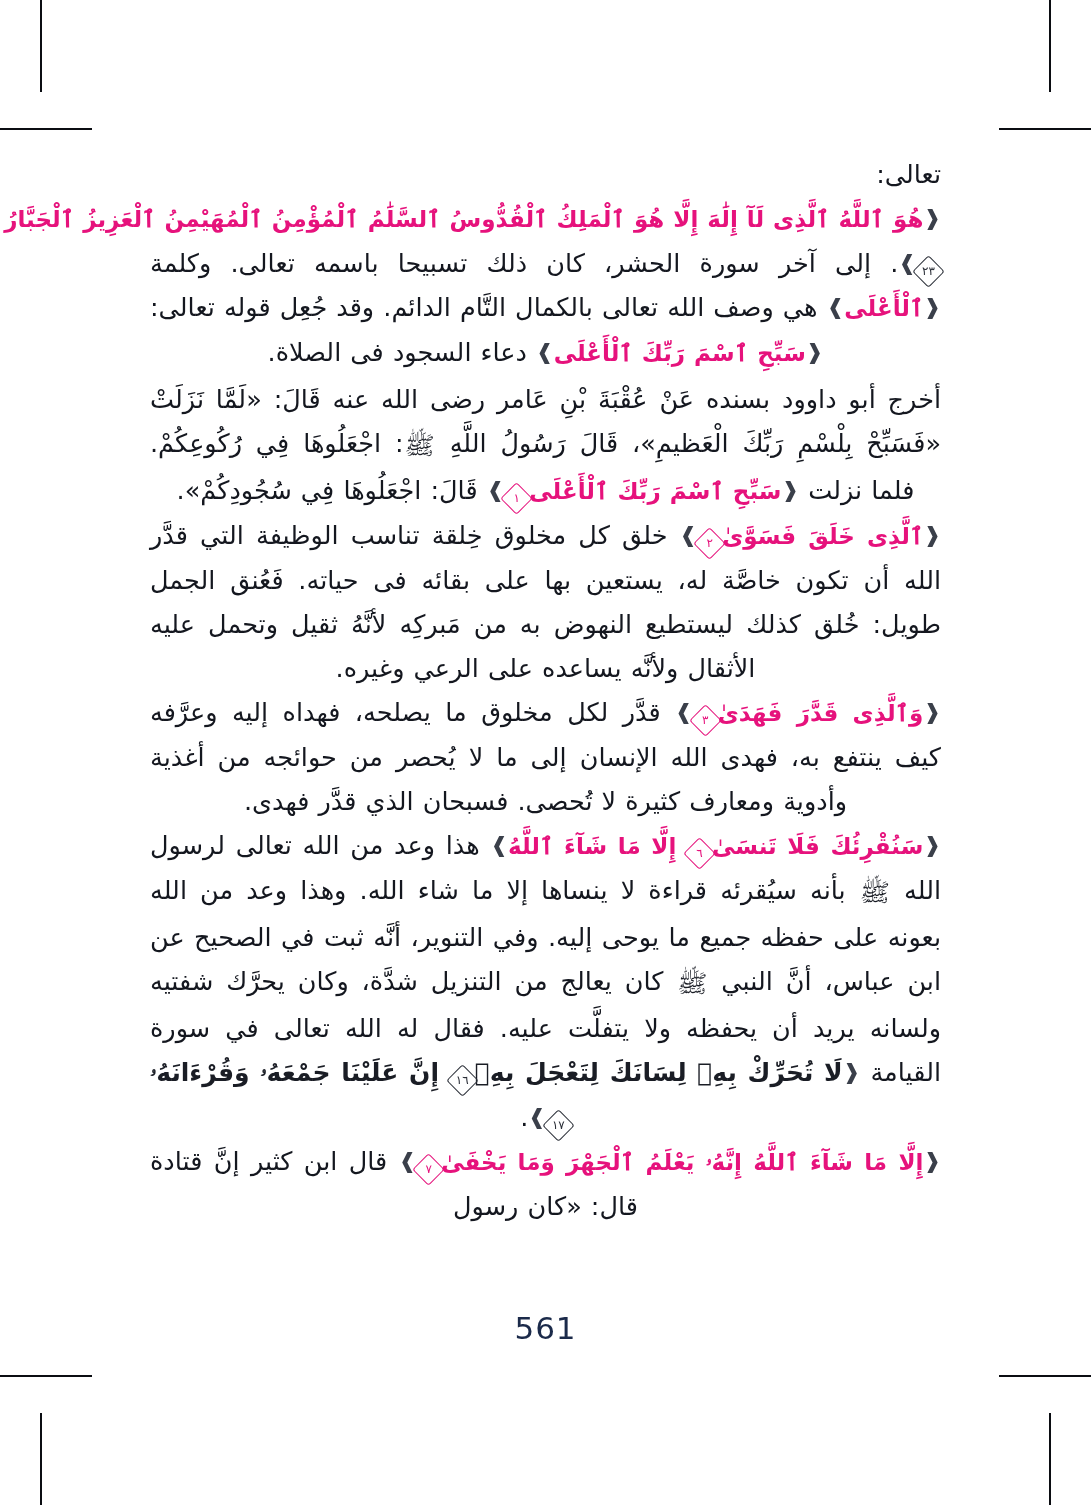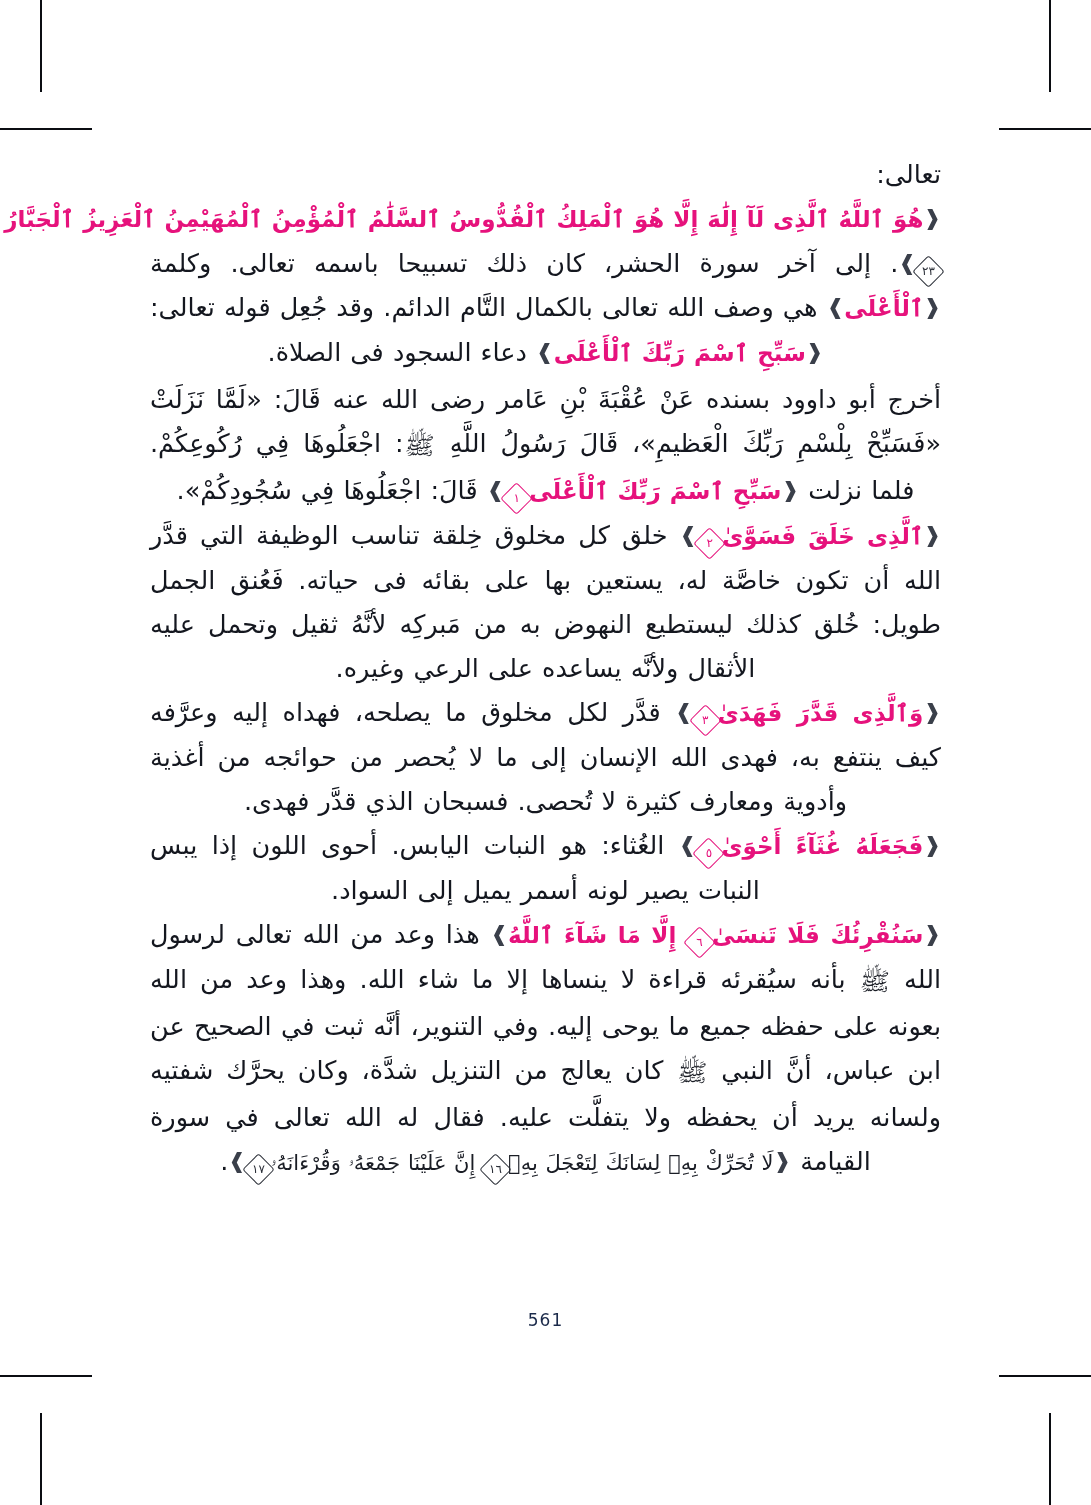--- a/index.html
+++ b/index.html
@@ -44,22 +44,22 @@
   .ayah{
     color:#e6127c;
     font-weight:bold;
     font-size:23px;
     letter-spacing:-0.5px;
     white-space:nowrap;
   }
   
   .ayah-dark{
     color:#1a1d25;
-    font-weight:normal;
-    font-size:21px;
+    font-weight:bold;
+    font-size:25px;
     letter-spacing:-0.5px;
     white-space:nowrap;
   }
   
   .brk{
     color:#3a3f4a;
     font-size:21px;
     font-weight:normal;
     vertical-align:2px;
   }
@@ -93,21 +93,21 @@
     vertical-align:-2px;
     padding:0 1px;
   }
 
   
   .folio{
     position:absolute;
     left:0;right:0;
     top:1310px;
     text-align:center;
-    font-size:17px;
+    font-size:31px;
     letter-spacing:1px;
     color:#1b2a4a;
     direction:ltr;
   }
 </style>
 </head>
 <body>
 
 <div class="crop v cm-tl-v"></div>
 <div class="crop h cm-tl-h"></div>
@@ -116,17 +116,17 @@
 <div class="crop v cm-bl-v"></div>
 <div class="crop h cm-bl-h"></div>
 <div class="crop v cm-br-v"></div>
 <div class="crop h cm-br-h"></div>
 
 <div class="page" id="page-body">
     <p class="para" id="p1-hashr"><span>تعالى: </span><span class="brk">❰</span><span class="ayah">هُوَ ٱللَّهُ ٱلَّذِى لَآ إِلَٰهَ إِلَّا هُوَ ٱلْمَلِكُ ٱلْقُدُّوسُ ٱلسَّلَٰمُ ٱلْمُؤْمِنُ ٱلْمُهَيْمِنُ ٱلْعَزِيزُ ٱلْجَبَّارُ ٱلْمُتَكَبِّرُ سُبْحَٰنَ ٱللَّهِ عَمَّا يُشْرِكُونَ</span><span class="num dark"><span>٢٣</span></span><span class="brk">❱</span><span>. إلى آخر سورة الحشر، كان ذلك تسبيحا باسمه تعالى. وكلمة </span><span class="brk">❰</span><span class="ayah">ٱلْأَعْلَى</span><span class="brk">❱</span><span> هي وصف الله تعالى بالكمال التَّام الدائم. وقد جُعِل قوله تعالى: </span><span class="brk">❰</span><span class="ayah">سَبِّحِ ٱسْمَ رَبِّكَ ٱلْأَعْلَى</span><span class="brk">❱</span><span> دعاء السجود فى الصلاة.</span></p>
     <p class="para tight" id="p2-hadith-abu-dawud"><span>أخرج أبو داوود بسنده عَنْ عُقْبَةَ بْنِ عَامر رضى الله عنه قَالَ: «لَمَّا نَزَلَتْ «فَسَبِّحْ بِلْسْمِ رَبِّكَ الْعَظيمِ»، قَالَ رَسُولُ اللَّهِ </span><span class="sallam">ﷺ</span><span>: اجْعَلُوهَا فِي رُكُوعِكُمْ. فلما نزلت </span><span class="brk">❰</span><span class="ayah">سَبِّحِ ٱسْمَ رَبِّكَ ٱلْأَعْلَى</span><span class="num pink"><span>١</span></span><span class="brk">❱</span><span> قَالَ: اجْعَلُوهَا فِي سُجُودِكُمْ».</span></p>
     <p class="para tight" id="p3-ayah2"><span class="brk">❰</span><span class="ayah">ٱلَّذِى خَلَقَ فَسَوَّىٰ</span><span class="num pink"><span>٢</span></span><span class="brk">❱</span><span> خلق كل مخلوق خِلقة تناسب الوظيفة التي قدَّر الله أن تكون خاصَّة له، يستعين بها على بقائه فى حياته. فَعُنق الجمل طويل: خُلق كذلك ليستطيع النهوض به من مَبركِه لأنَّهُ ثقيل وتحمل عليه الأثقال ولأنَّه يساعده على الرعي وغيره.</span></p>
     <p class="para tight" id="p4-ayah3"><span class="brk">❰</span><span class="ayah">وَٱلَّذِى قَدَّرَ فَهَدَىٰ</span><span class="num pink"><span>٣</span></span><span class="brk">❱</span><span> قدَّر لكل مخلوق ما يصلحه، فهداه إليه وعرَّفه كيف ينتفع به، فهدى الله الإنسان إلى ما لا يُحصر من حوائجه من أغذية وأدوية ومعارف كثيرة لا تُحصى. فسبحان الذي قدَّر فهدى.</span></p>
-    <p class="para tight" id="p6-ayah5"><span class="brk">❰</span><span class="ayah">فَجَعَلَهُ غُثَآءً أَحْوَىٰ</span><span class="num pink"><span>٥</span></span><span class="brk">❱</span><span> الغُثاء: هو النبات اليابس. أحوى اللون إذا يبس النبات يصير لونه أسمر يميل إلى السواد.</span></p>
     <p class="para tight" id="p7-ayah6"><span class="brk">❰</span><span class="ayah">سَنُقْرِئُكَ فَلَا تَنسَىٰ</span><span class="num pink"><span>٦</span></span><span class="ayah"> إِلَّا مَا شَآءَ ٱللَّهُ</span><span class="brk">❱</span><span> هذا وعد من الله تعالى لرسول الله </span><span class="sallam">ﷺ</span><span> بأنه سيُقرئه قراءة لا ينساها إلا ما شاء الله. وهذا وعد من الله بعونه على حفظه جميع ما يوحى إليه. وفي التنوير، أنَّه ثبت في الصحيح عن ابن عباس، أنَّ النبي </span><span class="sallam">ﷺ</span><span> كان يعالج من التنزيل شدَّة، وكان يحرَّك شفتيه ولسانه يريد أن يحفظه ولا يتفلَّت عليه. فقال له الله تعالى في سورة القيامة </span><span class="brk">❰</span><span class="ayah-dark">لَا تُحَرِّكْ بِهِۡ لِسَانَكَ لِتَعْجَلَ بِهِۡ</span><span class="num dark"><span>١٦</span></span><span class="ayah-dark"> إِنَّ عَلَيْنَا جَمْعَهُۥ وَقُرْءَانَهُۥ</span><span class="num dark"><span>١٧</span></span><span class="brk">❱</span><span>.</span></p>
+    <p class="para tight" id="p8-ayah7"><span class="brk">❰</span><span class="ayah">إِلَّا مَا شَآءَ ٱللَّهُ إِنَّهُۥ يَعْلَمُ ٱلْجَهْرَ وَمَا يَخْفَىٰ</span><span class="num pink"><span>٧</span></span><span class="brk">❱</span><span> قال ابن كثير إنَّ قتادة قال: «كان رسول</span></p>
   </div>
 
 <div class="folio">561</div>
 
 </body></html>

